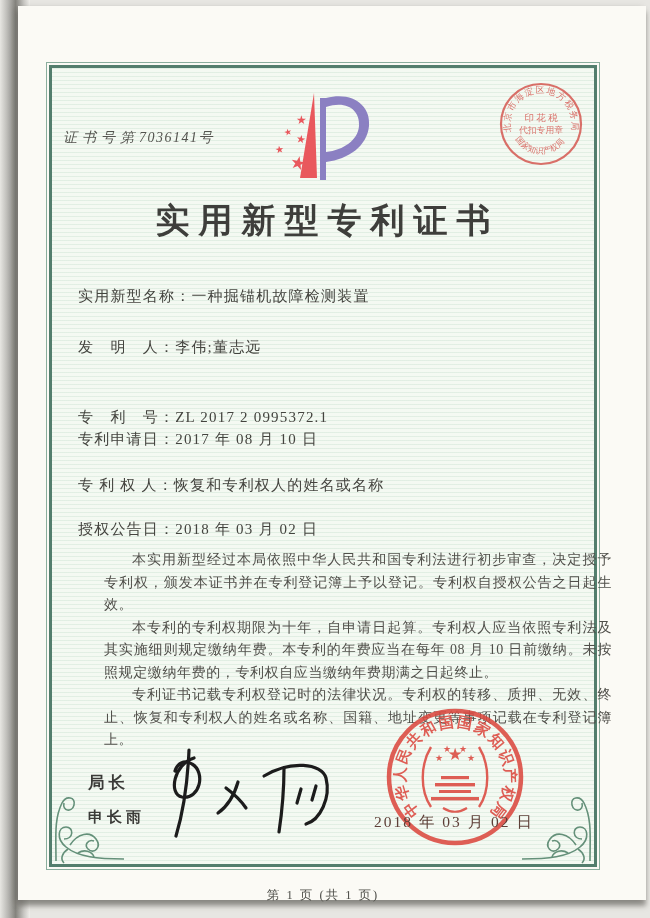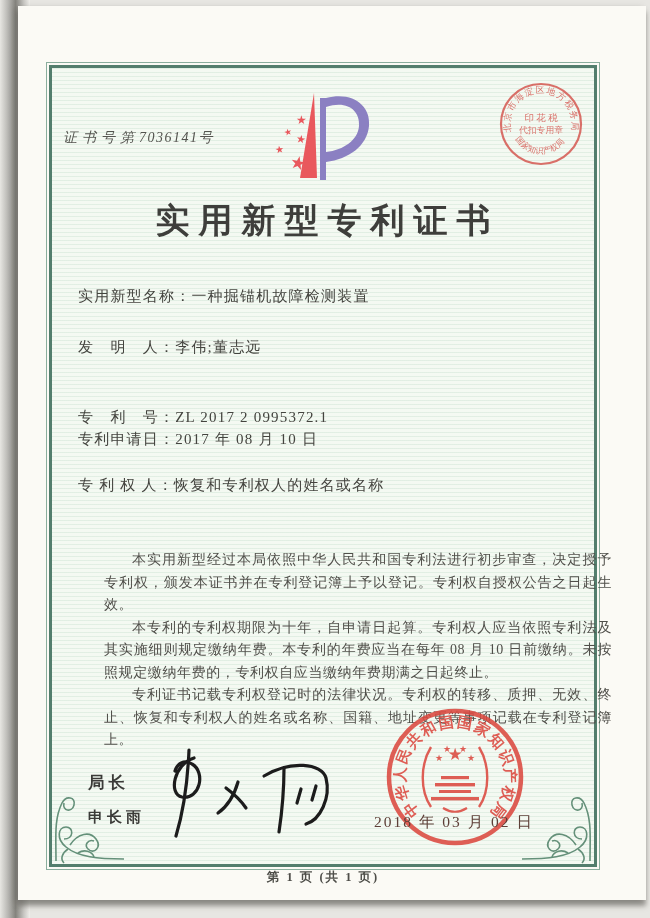--- a/index.html
+++ b/index.html
@@ -49,22 +49,22 @@
   .body-text p{margin:0;text-indent:2em;}
   .director-title{position:absolute;left:36px;top:704px;font-size:16.5px;font-weight:600;letter-spacing:4px;color:#3b3b38;}
   .director-name{position:absolute;left:36px;top:740px;font-size:15px;font-weight:600;letter-spacing:4px;color:#3b3b38;}
   .signature{position:absolute;left:106px;top:676px;width:190px;height:100px;}
   .grant-seal{position:absolute;left:319px;top:625px;width:168px;height:168px;opacity:.88;}
   .seal-date{
     position:absolute;left:322px;top:744px;font-size:15.5px;letter-spacing:2px;color:#5d4038;white-space:nowrap;
   }
   .tax-seal{position:absolute;left:443px;top:10px;width:92px;height:92px;opacity:.82;}
   .footer{
-    position:absolute;left:0;right:0;top:801px;text-align:center;
-    font-size:12.5px;color:#4e4e49;letter-spacing:2px;font-weight:bold;
+    position:absolute;left:0;right:0;top:819px;text-align:center;
+    font-size:12.5px;color:#4e4e49;letter-spacing:2px;
   }
   .corner{position:absolute;width:78px;height:78px;bottom:-3px;}
   .corner.left{left:-4px;}
   .corner.right{right:-4px;transform:scaleX(-1);}
   .logo-star{position:absolute;color:#e9585d;line-height:1;}
 </style>
 </head>
 <body>
 
 <div class="book-edge"></div>
@@ -89,20 +89,21 @@
         <span class="logo-star" style="left:27px;top:66px;font-size:18px;transform:rotate(12deg);">★</span>
       </div>
 
       <div class="title">实用新型专利证书</div>
 
       <div class="field" style="top:219px;"><span class="lbl">实用新型名称：</span><span>一种掘锚机故障检测装置</span></div>
       <div class="field" style="top:270px;"><span class="lbl">发　明　人：</span><span>李伟;董志远</span></div>
       <div class="field" style="top:316px;margin-top:24px;"><span class="lbl">专　利　号：</span><span>ZL 2017 2 0995372.1</span></div>
       <div class="field" style="top:362px;"><span class="lbl">专利申请日：</span><span>2017 年 08 月 10 日</span></div>
       <div class="field" style="top:408px;"><span class="lbl">专 利 权 人：</span><span>恢复和专利权人的姓名或名称</span></div>
+      <div class="field" style="top:452px;"><span class="lbl">授权公告日：</span><span>2018 年 03 月 02 日</span></div>
 
       <div class="body-text">
         <p>本实用新型经过本局依照中华人民共和国专利法进行初步审查，决定授予专利权，颁发本证书并在专利登记簿上予以登记。专利权自授权公告之日起生效。</p>
         <p>本专利的专利权期限为十年，自申请日起算。专利权人应当依照专利法及其实施细则规定缴纳年费。本专利的年费应当在每年 08 月 10 日前缴纳。未按照规定缴纳年费的，专利权自应当缴纳年费期满之日起终止。</p>
         <p>专利证书记载专利权登记时的法律状况。专利权的转移、质押、无效、终止、恢复和专利权人的姓名或名称、国籍、地址变更等事项记载在专利登记簿上。</p>
       </div>
 
       <div class="director-title">局长</div>
       <div class="director-name">申长雨</div>
 

